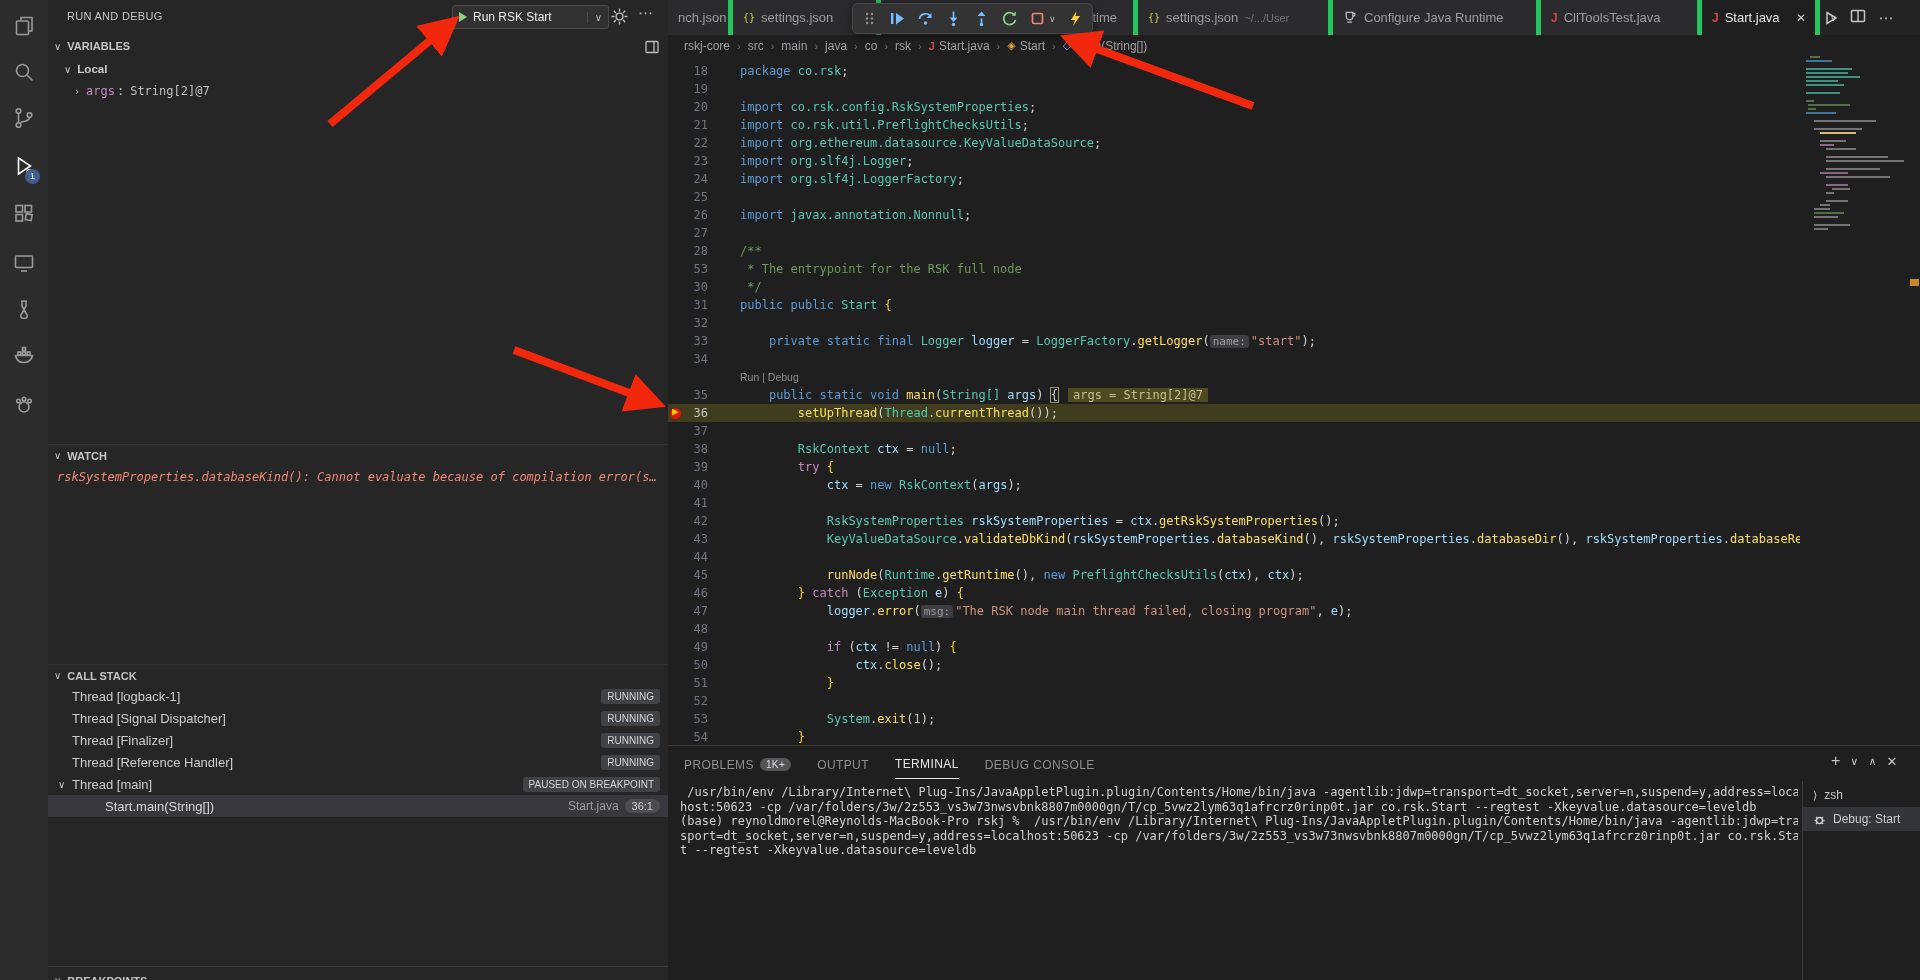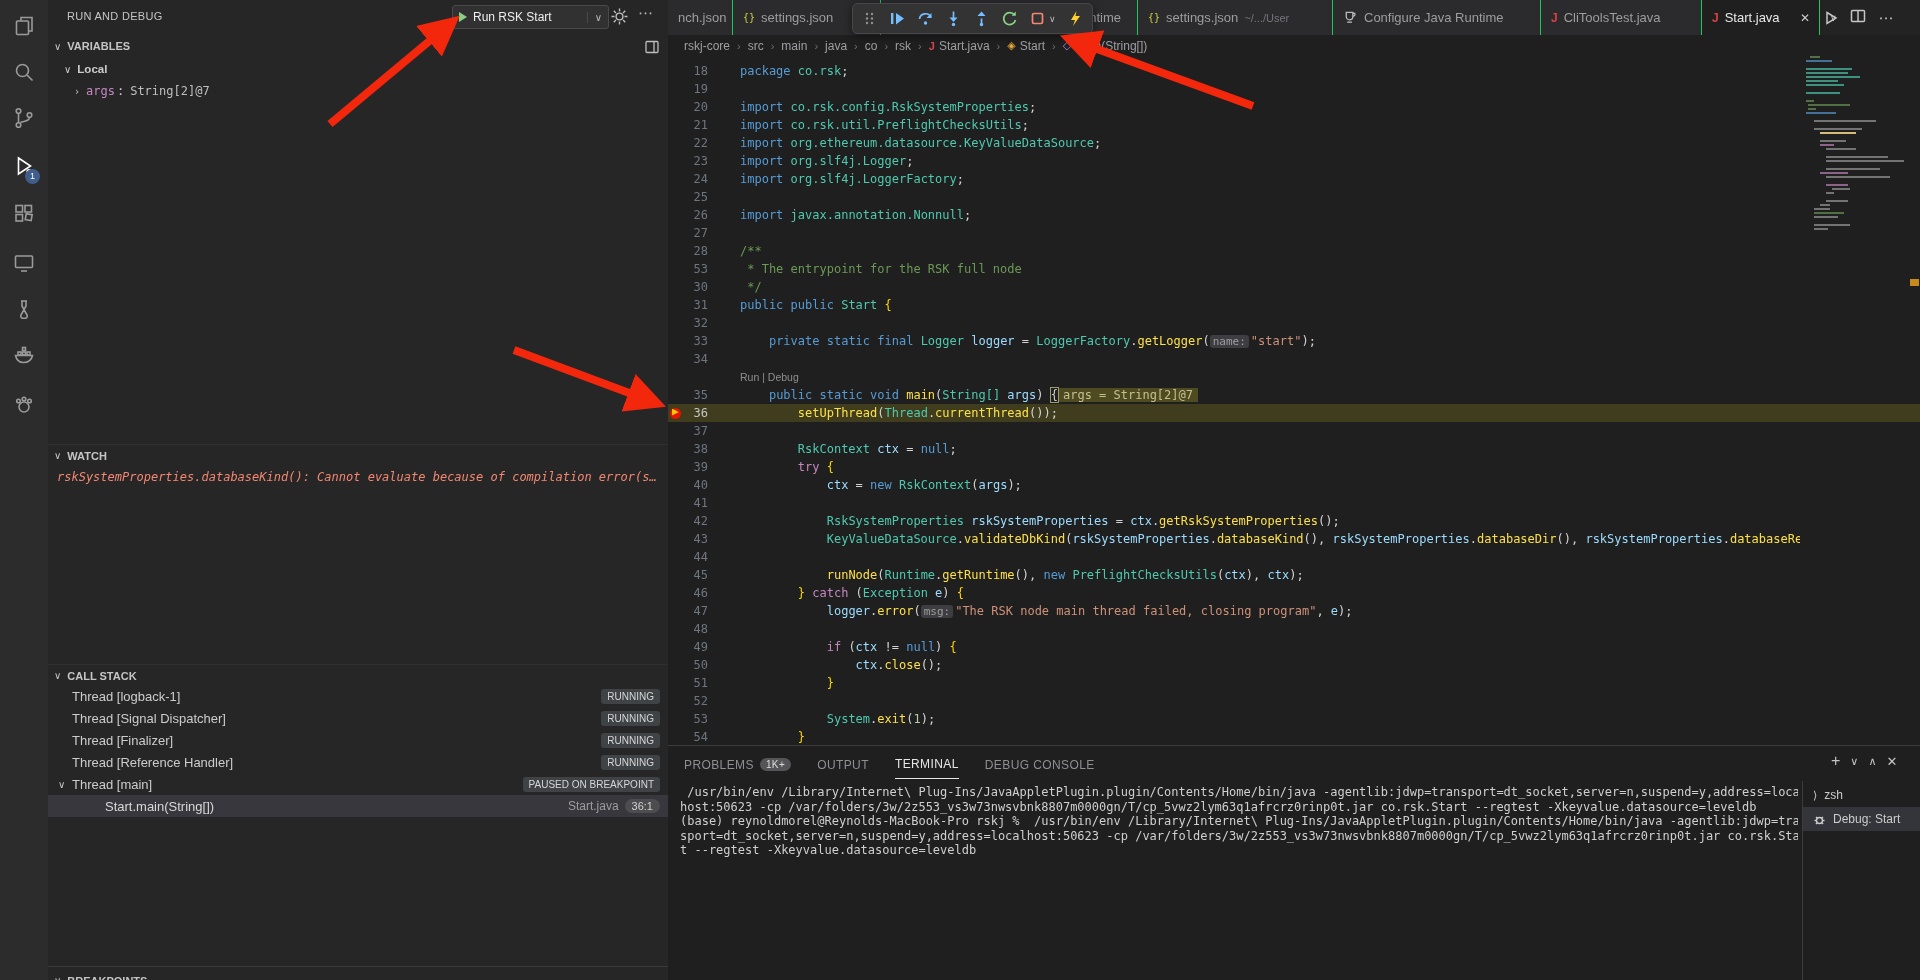--- a/index.html
+++ b/index.html
@@ -47,21 +47,21 @@
   .framerow .lbl { padding-left:57px; flex:1; }
   .framerow .file { color:#9d9d9d; font-size:12px; margin-right:6px; }
   .framerow .pos { background:#4d4d50; border-radius:8px; padding:1px 7px; font-size:11px; color:#d0d0d0; margin-right:8px; }
   .bp-h { position:absolute; left:0; top:966px; width:620px; height:22px; border-top:1px solid #3a3a3a;
           display:flex; align-items:center; gap:6px; padding-left:6px; font-size:11px; font-weight:bold; color:#c5c5c5; padding-top:6px; }
 
   
   .editor { position:absolute; left:668px; top:0; width:1252px; height:745px; background:#1f1f1f; }
   .tabbar { position:absolute; left:0; top:0; width:1252px; height:35px; background:#232324; display:flex; }
   .tab { height:35px; display:flex; align-items:center; gap:6px; padding-left:10px; background:#2b2b2d;
-         border-right:1px solid #22c55e; font-size:13px; color:#9d9da0; overflow:hidden; white-space:nowrap; }
+         border-right:5px solid #22c55e; font-size:13px; color:#9d9da0; overflow:hidden; white-space:nowrap; }
   .tab.active { background:#1f1f1f; color:#e8e8e8; }
   .tab .ticon { font-family:"DejaVu Sans Mono", monospace; font-size:10px; color:#cbcb41; }
   .tab .ticon.java { color:#d93f44; font-weight:bold; font-size:12px; font-family:"Liberation Sans", sans-serif; }
   .tab .desc { font-size:11px; color:#74747a; }
   .tab .close { margin-left:auto; margin-right:9px; font-size:12px; color:#cccccc; }
   .tab.endalign { justify-content:flex-end; padding-right:16px; }
   .tab svg.cup { width:15px; height:15px; stroke:#b9b9bd; stroke-width:1.4; fill:none; }
   .tab-actions { position:absolute; left:1155px; top:0; height:35px; display:flex; align-items:center; gap:13px; color:#c5c5c5; }
   .tab-actions svg { width:16px; height:16px; stroke:#c5c5c5; stroke-width:1.5; fill:none; }
   .tab-actions .chv { font-size:9px; margin-left:-9px; }
@@ -92,21 +92,21 @@
   .crow.cur { background:#3f3d1e; }
   .crow.cur .lnum { color:#c6c6c6; }
   .lens { height:18px; padding-left:72px; font-family:"Liberation Sans", sans-serif; font-size:10.5px; line-height:18px; color:#8f8f8f; }
   .bpdot { position:absolute; left:2px; top:4px; width:11px; height:11px; border-radius:50%; background:#e51400; }
   .bparrow { position:absolute; left:4px; top:-1px; color:#ffcc00; font-size:11px; }
   .tk-kw{color:#569cd6} .tk-ctl{color:#c586c0} .tk-type{color:#4ec9b0} .tk-fn{color:#fde047}
   .tk-var{color:#9cdcfe} .tk-str{color:#ce9178} .tk-com{color:#6a9955} .tk-num{color:#b5cea8}
   .tk-pln{color:#d4d4d4} .tk-br{color:#ffd700}
   .tk-inlay{background:#3e3e42;color:#9d9d9d;border-radius:3px;padding:0 3px;margin-right:2px;font-size:11px}
   .tk-frame{outline:1px solid #9a9a6a}
-  .tk-dbg{background:#4e4b20;color:#c8bf90;margin-left:0;padding:0 5px}
+  .tk-dbg{background:#4e4b20;color:#c8bf90;margin-left:10px;padding:0 5px}
 
   
   .minimap { position:absolute; left:1132px; top:56px; width:110px; height:689px; }
   .mmrow { height:2px; margin-bottom:2px; }
   .ruler-mark { position:absolute; left:1242px; top:279px; width:9px; height:7px; background:#c98a1c; }
 
   
   .panel { position:absolute; left:668px; top:745px; width:1252px; height:235px; background:#1f1f1f; border-top:1px solid #3c3c3c; }
   .ptabs { position:absolute; left:16px; top:0; height:35px; display:flex; align-items:center; gap:26px; }
   .ptab { font-size:12px; color:#8f8f93; letter-spacing:.4px; display:flex; align-items:center; gap:6px; padding:9px 0 7px 0; }

